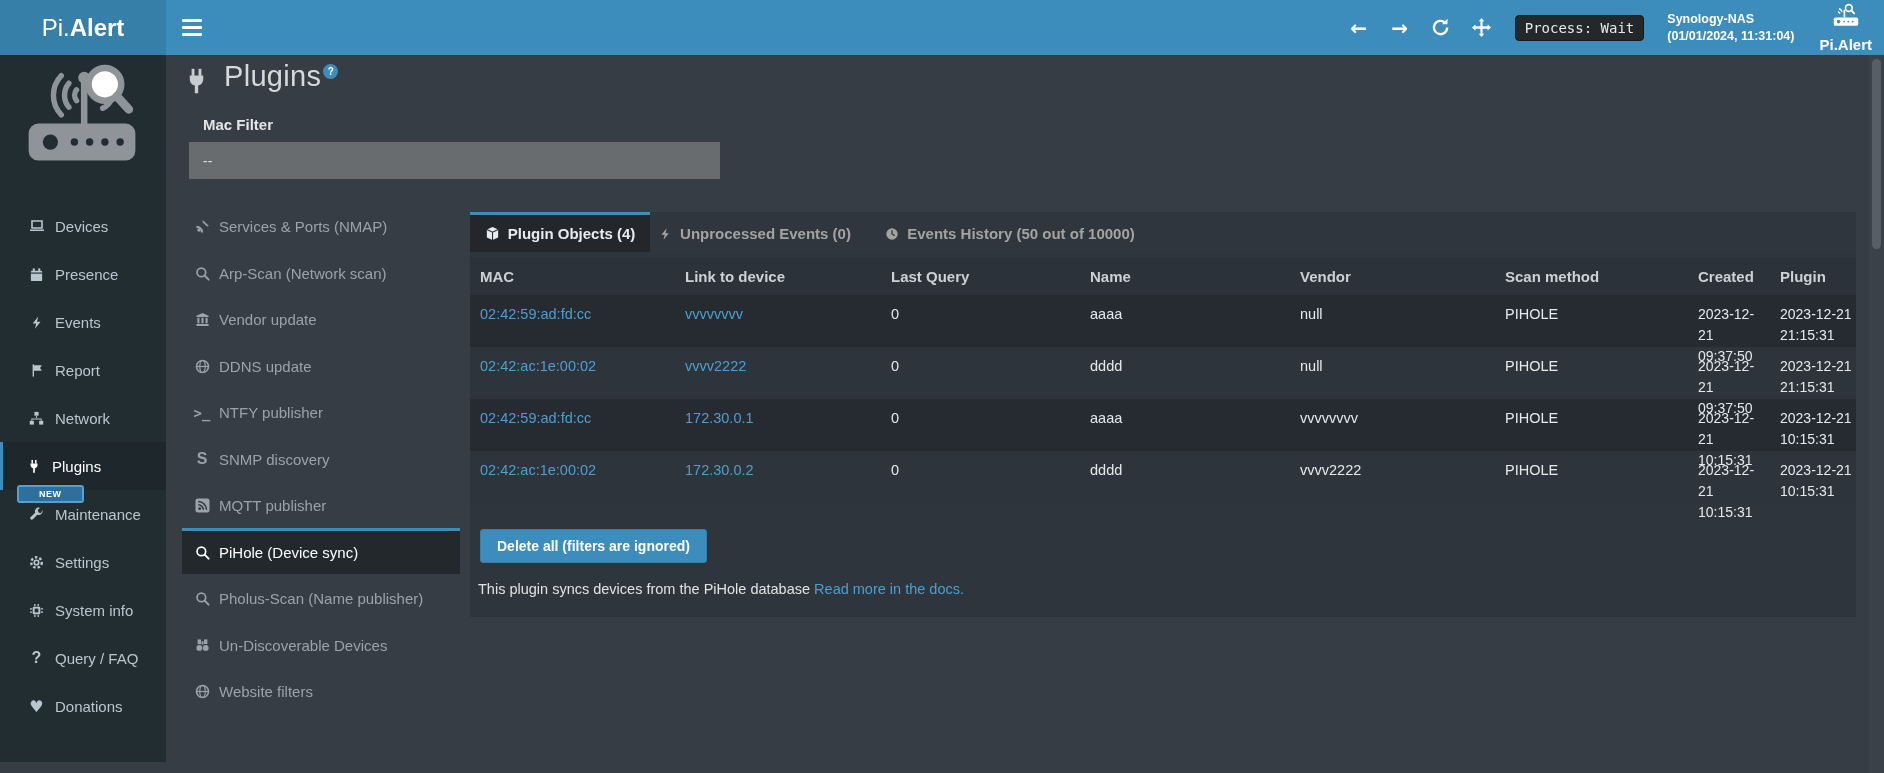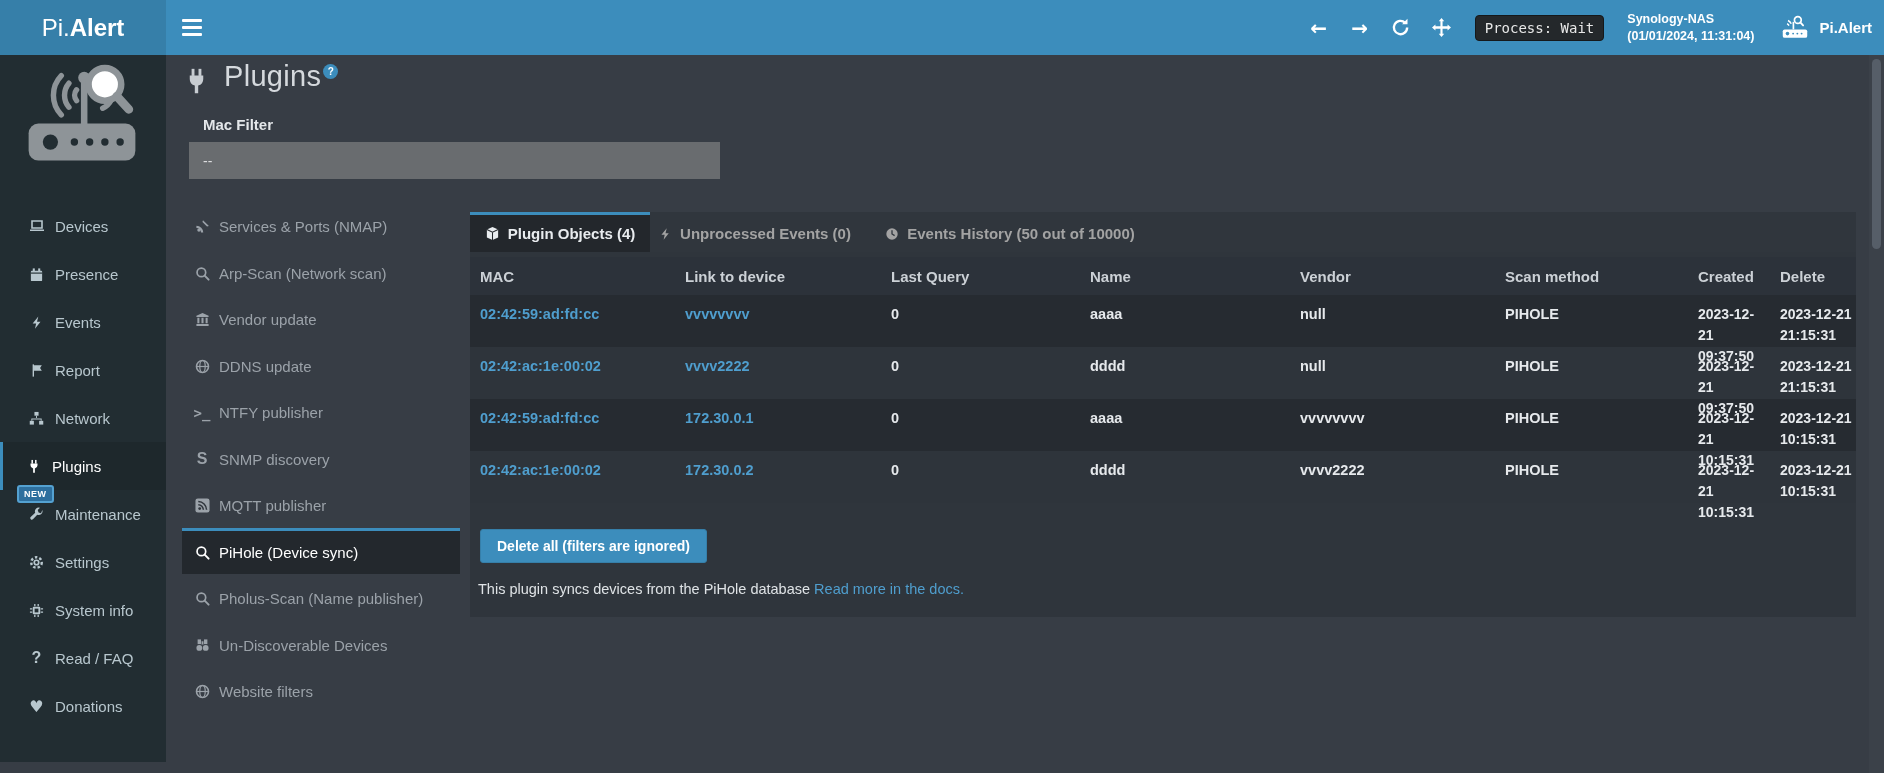--- a/index.html
+++ b/index.html
@@ -10,32 +10,32 @@
   .topbar { position:absolute; top:0; left:0; width:1884px; height:55px; background:#3c8dbc; display:flex; align-items:stretch; z-index:5; }
   .logo { width:166px; background:#367fa9; color:#fff; display:flex; align-items:center; justify-content:center; font-size:24px; cursor:pointer; }
   .logo .lt { font-weight:300; }
   .logo .bd { font-weight:700; }
   .hamburger { width:52px; display:flex; flex-direction:column; justify-content:center; align-items:center; gap:4px; cursor:pointer; }
   .hamburger i { display:block; width:20px; height:3px; background:#fff; border-radius:1px; }
   .top-right { margin-left:auto; display:flex; align-items:center; gap:17px; padding-right:12px; color:#fff; }
   .top-ico { font-size:20px; font-weight:bold; font-family:"DejaVu Sans", sans-serif; cursor:pointer; line-height:1; display:flex; align-items:center; justify-content:center; width:24px; height:24px; }
   .proc-badge { font-family:"DejaVu Sans Mono", monospace; font-size:14px; background:#24282b; border:1px solid #15181a; color:#e8e8e8; padding:4px 9px; border-radius:4px; margin-left:4px; letter-spacing:0; }
   .host-block { font-size:12.5px; font-weight:700; line-height:17px; color:#fff; margin-left:6px; }
-  .brand-right { display:flex; align-items:center; gap:8px; margin-left:8px; }
+  .brand-right { display:flex; align-items:center; gap:8px; margin-left:8px;flex-direction:column; }
   .brand-right .txt { font-size:15px; font-weight:700; color:#fff; }
 
   
   .sidebar { position:absolute; top:44px; left:0; width:166px; height:718px; background:#222d32; z-index:4; }
   .side-logo { position:absolute; top:12px; left:22px; }
   .menu { position:absolute; top:158px; left:0; width:166px; }
   .sb-item { height:48px; display:flex; align-items:center; padding-left:25px; color:#b8c7ce; font-size:15px; cursor:pointer; border-left:3px solid transparent; }
   .sb-item .ic { width:17px; display:flex; justify-content:center; margin-right:10px; color:#b8c7ce; font-size:15px; }
   .sb-item.active { background:#1e282c; border-left:3px solid #3c8dbc; color:#ffffff; padding-left:22px; }
   .sb-item.active .ic { color:#ffffff; }
-  .new-badge { position:absolute; left:17px; top:441px; background:#2e6f9e; border:2px solid #54a1d1; color:#fff; font-size:9px; font-weight:700; padding:2px 5px; border-radius:3px; z-index:6; letter-spacing:.5px; }
+  .new-badge { position:absolute; left:17px; top:441px; background:#2e6f9e; border:2px solid #54a1d1; color:#fff; font-size:9px; font-weight:700; padding:2px 20px; border-radius:3px; z-index:6; letter-spacing:.5px; }
 
   
   .scrollbar { position:absolute; right:0; top:55px; width:15px; height:718px; background:#3b4149; }
   .scroll-thumb { position:absolute; top:4px; left:3px; width:9px; height:190px; background:#565e68; border-radius:5px; cursor:pointer; }
 
   
   .main { position:absolute; left:166px; top:55px; width:1703px; height:718px; }
   .title-row { position:absolute; left:17px; top:5px; display:flex; align-items:flex-start; color:#d5d9dd; }
   .title-row .plug { margin-top:7px; color:#c7ccd1; }
   .page-title { font-size:29px; font-weight:400; margin-left:14px; letter-spacing:.3px; }
@@ -54,21 +54,21 @@
   
   .box { position:absolute; left:304px; top:157px; width:1386px; background:#2f353c; padding-bottom:18px; }
   .tabs { display:flex; height:40px; background:#30363d; }
   .tab { display:flex; align-items:center; justify-content:center; gap:8px; font-size:15px; color:#a3a3a3; cursor:pointer; border-top:3px solid transparent; font-weight:600; }
   .tab .ic { display:flex; }
   .tab.t1 { width:180px; }
   .tab.t2 { width:210px; }
   .tab.t3 { width:300px; }
   .tab.active { background:#23272c; border-top:3px solid #3c8dbc; color:#e9ecef; }
 
-  .grid { display:grid; grid-template-columns:205px 206px 199px 210px 205px 195px 82px 84px;font-weight:bold; }
+  .grid { display:grid; grid-template-columns:205px 206px 199px 210px 205px 195px 82px 84px; }
   .thead { margin-top:5px; height:38px; background:#2c323a; align-items:center; font-size:15px; font-weight:700; color:#ccd1d6; }
   .thead > div { padding-left:10px; }
   .thead > div.dcol { padding-left:8px; }
   .tr { height:52px; font-size:14.5px; color:#e6e9ec; }
   .tr > div { padding:9px 4px 0 10px; line-height:21px; }
   .tr > div.dcol { padding-left:8px; font-size:14px; }
   .tr.odd { background:#262b31; }
   .tr.even { background:#2e343b; }
   .cell-link { color:#4f9ece; cursor:pointer; text-decoration:none; }
 
@@ -234,21 +234,21 @@
           <svg viewBox="0 0 16 16" width="15" height="15" fill="currentColor">
             <rect x="4" y="4" width="8" height="8" rx="1"></rect>
             <rect x="6" y="6" width="4" height="4" fill="#222d32"></rect>
             <path d="M5.5 1h1.4v2.5H5.5z M9.1 1h1.4v2.5H9.1z M5.5 12.5h1.4V15H5.5z M9.1 12.5h1.4V15H9.1z M1 5.5h2.5v1.4H1z M1 9.1h2.5v1.4H1z M12.5 5.5H15v1.4h-2.5z M12.5 9.1H15v1.4h-2.5z"></path>
           </svg>
         </span>
       <span>System info</span>
     </div>
     <div class="sb-item">
       <span class="ic" style="font-weight:700;font-size:16px;">?</span>
-      <span>Read / FAQ</span>
+      <span>Query / FAQ</span>
     </div>
     <div class="sb-item">
       <span class="ic" style="font-family:'DejaVu Sans',sans-serif;font-size:16px;">♥</span>
       <span>Donations</span>
     </div>
   </div>
   <span class="new-badge">NEW</span>
 </div>
 
 <div class="main">
@@ -399,21 +399,21 @@
 
     
     <div class="grid thead">
       <div>MAC</div>
       <div>Link to device</div>
       <div>Last Query</div>
       <div>Name</div>
       <div>Vendor</div>
       <div>Scan method</div>
       <div class="dcol">Created</div>
-      <div class="dcol">Delete</div>
+      <div class="dcol">Plugin</div>
     </div>
 
     <div class="grid tr odd">
       <div><a class="cell-link">02:42:59:ad:fd:cc</a></div>
       <div><a class="cell-link">vvvvvvvv</a></div>
       <div>0</div>
       <div>aaaa</div>
       <div>null</div>
       <div>PIHOLE</div>
       <div class="dcol">2023-12-21 09:37:50</div>

